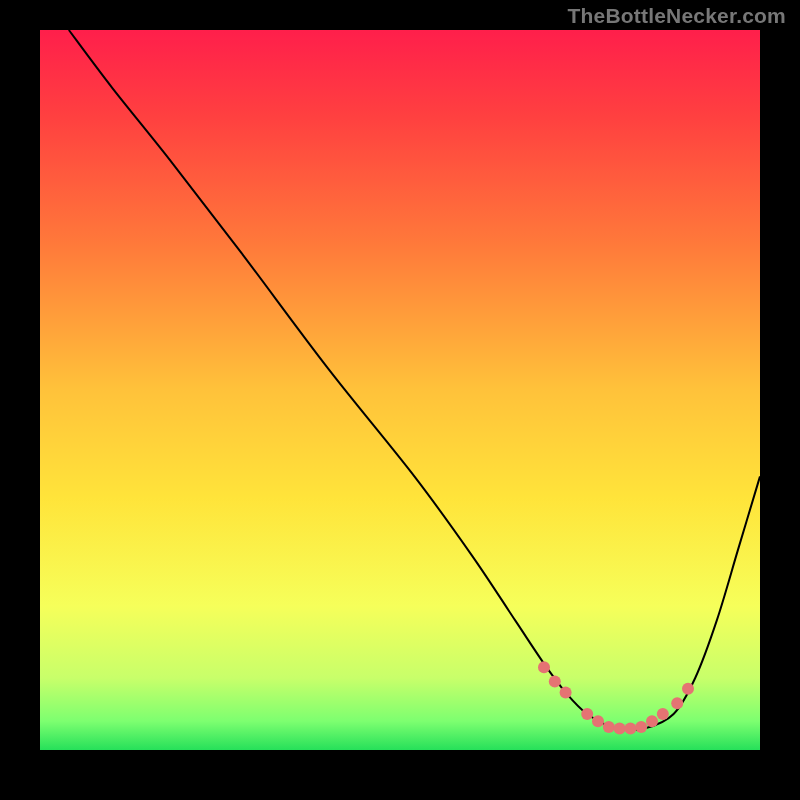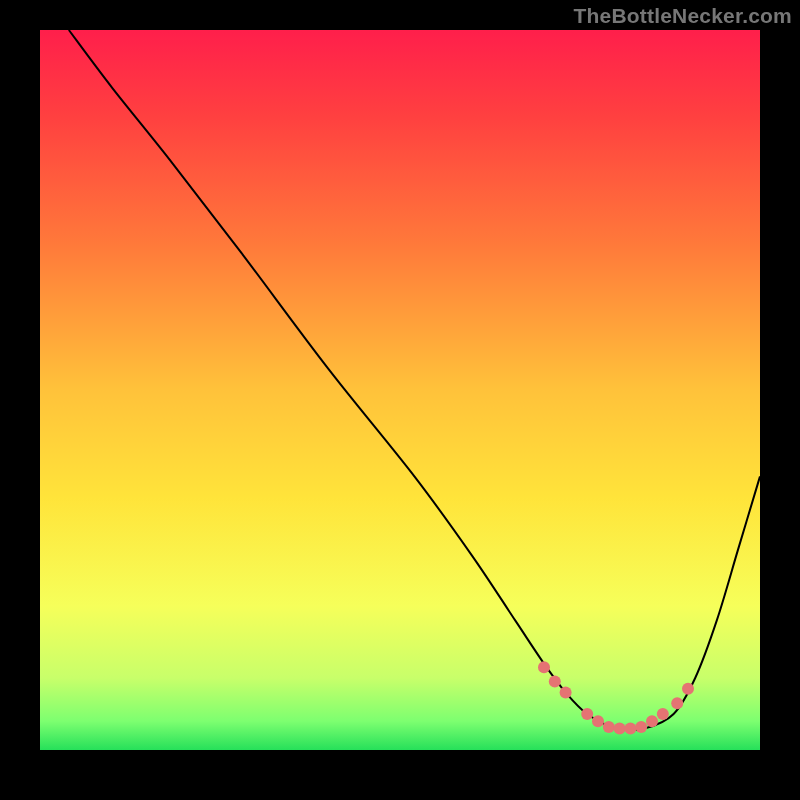--- a/index.html
+++ b/index.html
@@ -12,21 +12,21 @@
   }
   .frame {
     position: relative;
     width: 800px;
     height: 800px;
     background: #000;
   }
   .watermark {
     position: absolute;
     top: 4px;
-    right: 8px;
+    right: 14px;
     color: #777;
     font-size: 21px;
     font-weight: 600;
     letter-spacing: 0.2px;
     user-select: none;
   }
   .plot {
     position: absolute;
     left: 40px;
     top: 30px;

